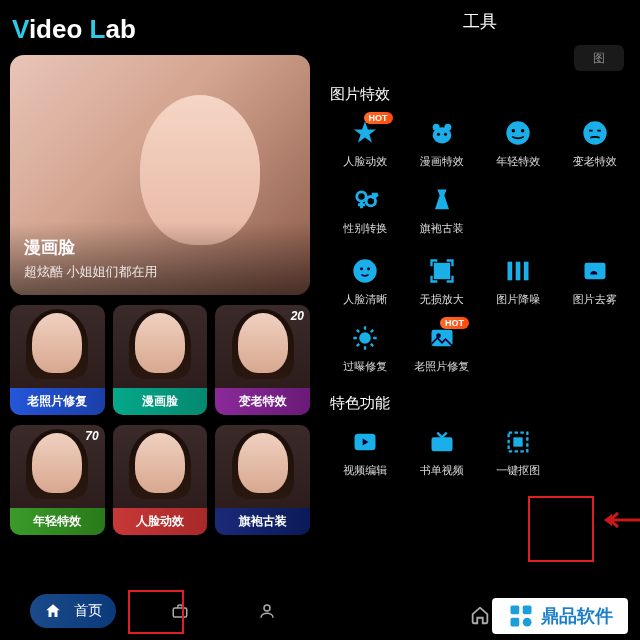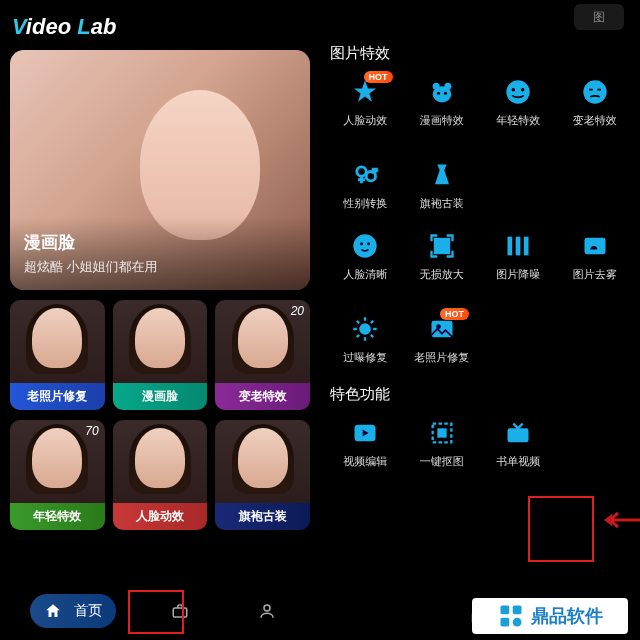--- a/index.html
+++ b/index.html
@@ -1,21 +1,21 @@
 <!DOCTYPE html>
 <html><head>
 <meta charset="utf-8">
 <style>
 *{margin:0;padding:0;box-sizing:border-box;font-family:-apple-system,BlinkMacSystemFont,"PingFang SC","Microsoft YaHei",sans-serif}
 body{background:#fff;width:640px;height:640px;overflow:hidden;position:relative}
 .container{display:flex;width:640px;height:640px;background:#000}
 .panel{background:#000;color:#fff;position:relative}
 .panel-left{width:320px;height:640px;display:flex;flex-direction:column;padding:8px 10px 0}
 .panel-right{width:320px;height:640px;display:flex;flex-direction:column;padding:0 10px}
-.logo{font-size:22px;font-weight:700;font-style:italic;padding:6px 2px 10px}
+.logo{font-size:26px;font-weight:700;padding:6px 2px 10px}
 .logo .v,.logo .l{color:#2dc9e8}
 .logo .rest{color:#fff}
 .hero{height:240px;border-radius:14px;background:linear-gradient(135deg,#e8c4b8 0%,#d4a590 40%,#8b5a4a 100%);position:relative;overflow:hidden;display:flex;align-items:flex-end}
 .hero-face{position:absolute;right:20px;top:10px;width:180px;height:200px}
 .hero-face .head{width:120px;height:150px;background:linear-gradient(180deg,#f5d5c5,#e8b8a5);border-radius:50% 50% 45% 45%;position:absolute;left:30px;top:30px}
 .hero-face .hair{width:160px;height:180px;background:linear-gradient(180deg,#2a1810,#3a2418);border-radius:60% 60% 30% 30%;position:absolute;left:10px;top:10px;z-index:-1}
 .hero-text{position:relative;z-index:2;padding:14px;background:linear-gradient(180deg,transparent,rgba(0,0,0,0.5));width:100%}
 .hero-title{font-size:17px;font-weight:600;margin-bottom:4px}
 .hero-sub{font-size:13px;opacity:0.85}
 .grid3{display:grid;grid-template-columns:repeat(3,1fr);gap:8px;margin-top:10px}
@@ -23,38 +23,38 @@
 .card-bg{position:absolute;inset:0;background:linear-gradient(180deg,#3a2a2a,#2a1818)}
 .card-face{position:absolute;top:8px;left:50%;transform:translateX(-50%);width:50px;height:60px;background:linear-gradient(180deg,#f0d0c0,#d8a890);border-radius:50% 50% 40% 40%}
 .card-hair{position:absolute;top:4px;left:50%;transform:translateX(-50%);width:62px;height:70px;background:linear-gradient(180deg,#1a0e08,#2a1810);border-radius:55% 55% 25% 25%}
 .card-label{position:relative;z-index:2;width:100%;text-align:center;font-size:12px;font-weight:600;padding:5px 0}
 .lbl-blue{background:linear-gradient(90deg,#2456d8,#1a3fa8)}
 .lbl-teal{background:linear-gradient(90deg,#06a88a,#048870)}
 .lbl-purple{background:linear-gradient(90deg,#8a2a98,#6a1a78)}
 .lbl-green{background:linear-gradient(90deg,#3a9a2a,#2a7a1a)}
 .lbl-red{background:linear-gradient(90deg,#c83838,#a82828)}
 .lbl-navy{background:linear-gradient(90deg,#1a2a78,#0a1a58)}
-.badge-num{position:absolute;top:4px;right:6px;font-size:12px;font-weight:400;color:#fff;z-index:3;font-style:italic}
+.badge-num{position:absolute;top:4px;right:6px;font-size:12px;font-weight:700;color:#fff;z-index:3;font-style:italic}
 .bottombar{margin-top:auto;display:flex;align-items:center;justify-content:space-around;height:54px;padding-bottom:4px}
 .nav-item{display:flex;align-items:flex-start;gap:12px;font-size:14px;padding:8px 14px;border-radius:20px}
 .nav-home{background:linear-gradient(90deg,#1a4a8a,#0a3a7a);color:#fff}
 .nav-icon{width:18px;height:18px;display:inline-flex;align-items:center;justify-content:center}
 .redbox{position:absolute;border:2px solid #e02020;pointer-events:none;z-index:10}
 .tools-header{text-align:center;font-size:17px;padding:10px 0 8px}
 .search-row{display:flex;justify-content:flex-end;padding:4px 6px 8px}
 .search-pill{width:50px;height:26px;background:#1a1a1a;border-radius:6px;display:flex;align-items:center;justify-content:center;font-size:12px;color:#888}
 .sect-title{font-size:15px;color:#fff;padding:6px 0 8px}
-.icon-grid{display:grid;grid-template-columns:repeat(4,1fr);gap:20px 6px;margin-bottom:8px}
+.icon-grid{display:grid;grid-template-columns:repeat(4,1fr);gap:4px 6px;margin-bottom:8px}
 .tool-item{display:flex;flex-direction:column;align-items:center;gap:6px;padding:6px 2px;position:relative}
 .tool-icon{width:30px;height:30px;display:flex;align-items:center;justify-content:center}
 .tool-label{font-size:11px;color:#ddd}
 .hot-badge{position:absolute;top:0;right:8px;background:linear-gradient(90deg,#ff6a2a,#ff4a0a);color:#fff;font-size:9px;padding:1px 5px;border-radius:7px;font-weight:600}
 .bottombar-right{margin-top:auto;display:flex;align-items:center;justify-content:center;height:50px}
 .arrow-left{position:absolute;right:-8px;bottom:108px;z-index:20}
-.watermark{position:absolute;right:12px;bottom:6px;display:flex;align-items:center;gap:6px;z-index:30;background:#fff;padding:4px 25px;border-radius:4px}
+.watermark{position:absolute;right:12px;bottom:6px;display:flex;align-items:center;gap:6px;z-index:30;background:#fff;padding:4px 15px;border-radius:4px}
 .wm-icon{width:28px;height:28px}
 .wm-text{font-size:18px;font-weight:700;color:#1a7fc8}
 svg{display:block}
 </style>
 </head>
 <body>
 
 <div class="container">
 
   <div class="panel panel-left">
@@ -136,20 +136,21 @@
               <circle cx="12" cy="8" r="4" fill="none" stroke="#aaa" stroke-width="2"></circle>
               <path d="M4 21c0-4 4-6 8-6s8 2 8 6" fill="none" stroke="#aaa" stroke-width="2"></path>
             </svg>
           </span>
       </div>
     </div>
     <div class="redbox" style="left:128px;bottom:6px;width:56px;height:44px"></div>
   </div>
 
   <div class="panel panel-right">
+    <div class="tools-header">工具</div>
     <div class="search-row">
       <div class="search-pill">
           <span>图</span>
         </div>
     </div>
     <div id="sections">
         <div class="sect-title">图片特效</div>
         <div class="icon-grid">
           <div class="tool-item">
             <div class="hot-badge">HOT</div>
@@ -282,34 +283,34 @@
               <svg width="28" height="28" viewBox="0 0 24 24">
                 <rect x="3" y="5" width="18" height="14" rx="3" fill="#1aafe8"></rect>
                 <path d="M10 9v6l5-3z" fill="#003"></path>
               </svg>
             </div>
             <div class="tool-label">视频编辑</div>
           </div>
           <div class="tool-item">
             <div class="tool-icon">
               <svg width="28" height="28" viewBox="0 0 24 24">
+                <rect x="3" y="8" width="18" height="12" rx="2" fill="#1aafe8"></rect>
+                <path d="M8 4l4 4 4-4" stroke="#1aafe8" stroke-width="2" fill="none"></path>
+              </svg>
+            </div>
+            <div class="tool-label">书单视频</div>
+          </div>
+          <div class="tool-item">
+            <div class="tool-icon">
+              <svg width="28" height="28" viewBox="0 0 24 24">
                 <rect x="4" y="4" width="16" height="16" fill="none" stroke="#1aafe8" stroke-width="2" stroke-dasharray="3 2"></rect>
                 <rect x="8" y="8" width="8" height="8" fill="#1aafe8"></rect>
               </svg>
             </div>
             <div class="tool-label">一键抠图</div>
-          </div>
-          <div class="tool-item">
-            <div class="tool-icon">
-              <svg width="28" height="28" viewBox="0 0 24 24">
-                <rect x="3" y="8" width="18" height="12" rx="2" fill="#1aafe8"></rect>
-                <path d="M8 4l4 4 4-4" stroke="#1aafe8" stroke-width="2" fill="none"></path>
-              </svg>
-            </div>
-            <div class="tool-label">书单视频</div>
           </div>
         </div>
       </div>
     <div class="bottombar-right">
       <span>
           <svg width="22" height="22" viewBox="0 0 24 24">
             <path fill="none" stroke="#aaa" stroke-width="2" d="M4 11l8-7 8 7v9a1 1 0 01-1 1h-4v-6h-6v6H5a1 1 0 01-1-1z"></path>
           </svg>
         </span>
     </div>

